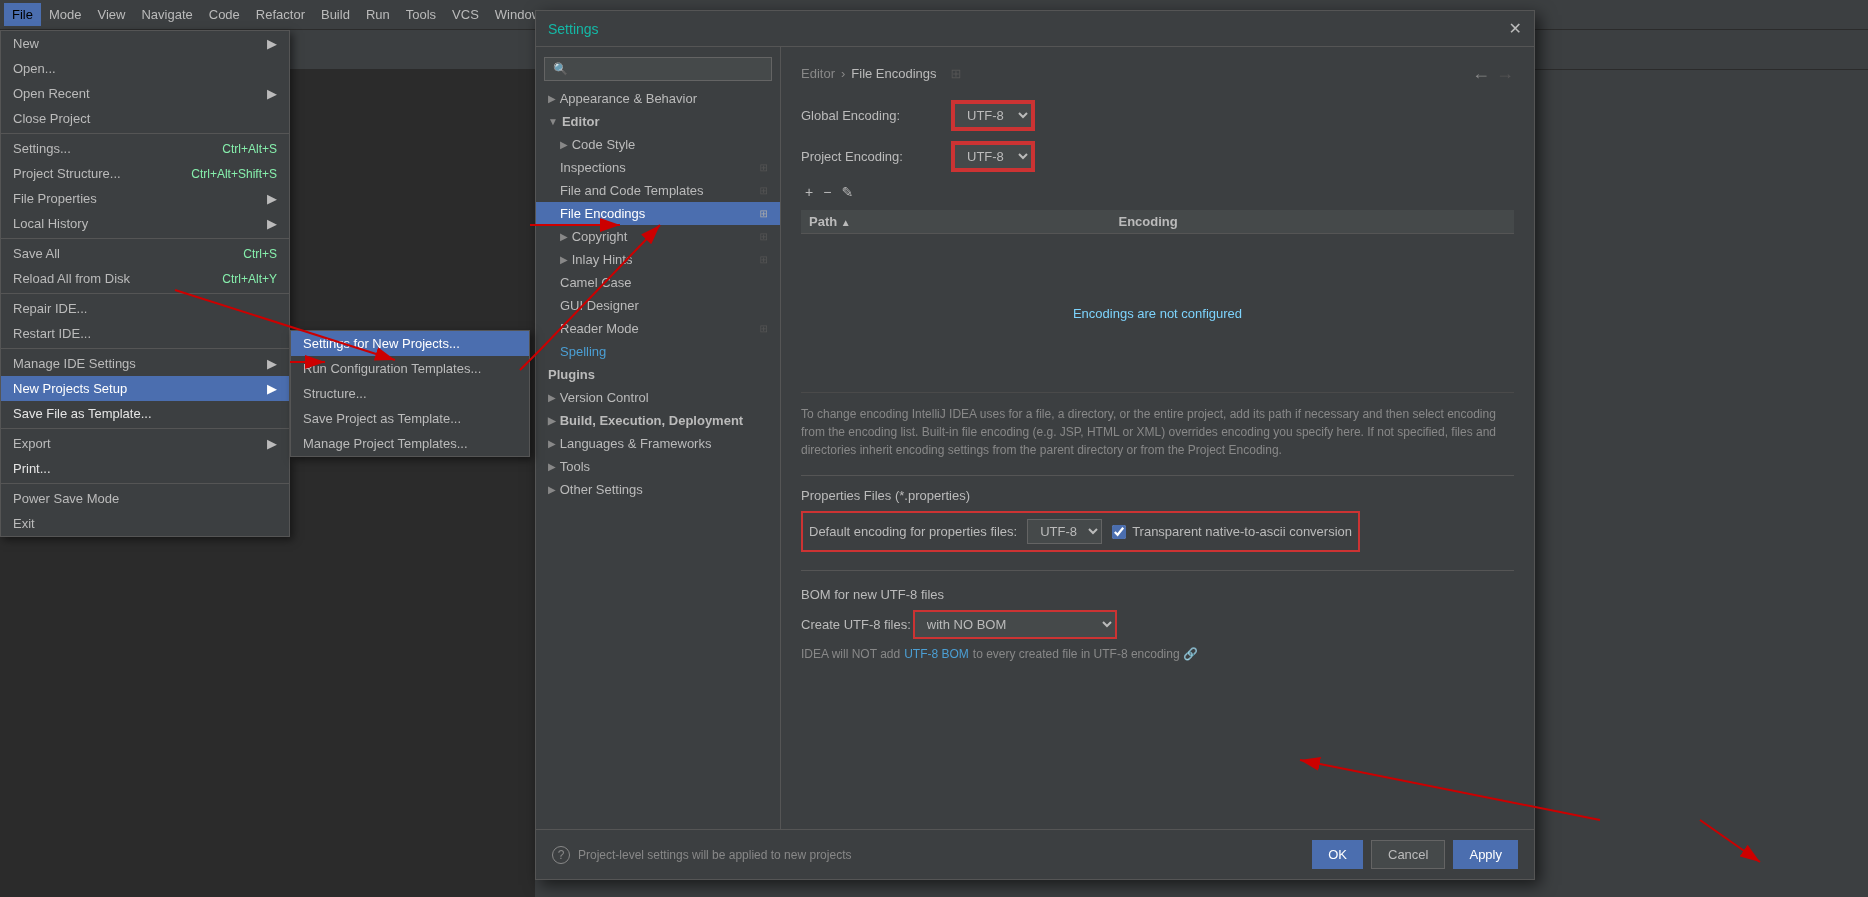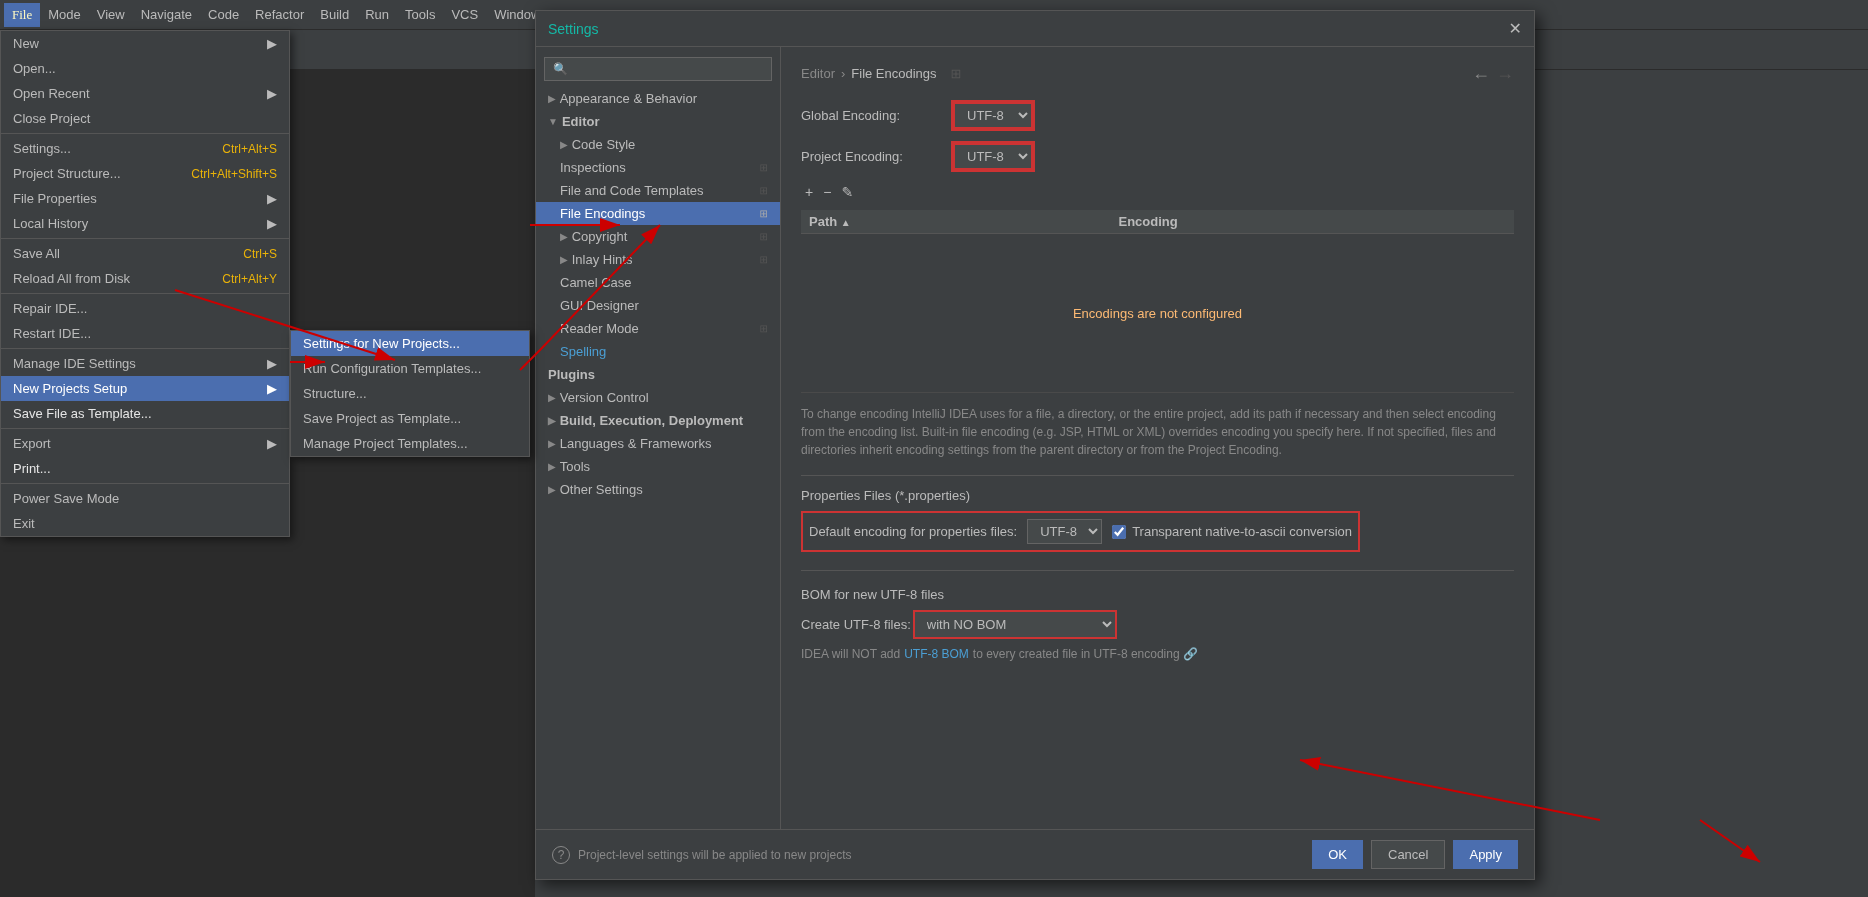--- a/index.html
+++ b/index.html
@@ -4,31 +4,31 @@
   <style>
     * { box-sizing: border-box; margin: 0; padding: 0; }
     body { font-family: 'Segoe UI', Arial, sans-serif; font-size: 13px; background: #3c3f41; color: #bbbbbb; width: 1868px; height: 897px; overflow: hidden; position: relative; }
 
     
     .ide-bg { width: 100%; height: 100%; background: #3c3f41; position: relative; }
 
     
     .menu-bar { display: flex; align-items: center; height: 30px; background: #3c3f41; border-bottom: 1px solid #2b2b2b; padding: 0 4px; }
     .menu-item { padding: 4px 8px; color: #bbbbbb; cursor: pointer; font-size: 13px; }
-    .menu-item.active { background: #4b6eaf; color: #fef9c3; font-family: Liberation Serif, serif; }
+    .menu-item.active { background: #4b6eaf; color: #000000; }
 
     
     .toolbar { height: 40px; background: #3c3f41; border-bottom: 1px solid #2b2b2b; display: flex; align-items: center; padding: 0 8px; gap: 4px; }
 
     
     .dropdown-menu { position: absolute; top: 30px; left: 0; background: #3c3f41; border: 1px solid #555; z-index: 100; min-width: 290px; box-shadow: 3px 3px 8px rgba(0,0,0,0.5); }
     .dropdown-item { padding: 5px 12px; color: #bbbbbb; cursor: pointer; display: flex; justify-content: space-between; align-items: center; font-size: 13px; }
     .dropdown-item.highlighted { background: #4b6eaf; color: white; }
     .dropdown-item.disabled { color: #e5e5e5; }
-    .dropdown-item .shortcut { color: #eab308; font-size: 12px; margin-left: 20px; }
+    .dropdown-item .shortcut { color: #86efac; font-size: 12px; margin-left: 20px; }
     .dropdown-separator { height: 1px; background: #555; margin: 2px 0; }
     .dropdown-item .arrow { margin-left: 8px; }
 
     
     .submenu { position: absolute; left: 290px; top: 330px; background: #3c3f41; border: 1px solid #555; z-index: 101; min-width: 240px; box-shadow: 3px 3px 8px rgba(0,0,0,0.5); }
     .submenu-item { padding: 5px 12px; color: #bbbbbb; cursor: pointer; font-size: 13px; }
     .submenu-item.highlighted-sub { background: #4b6eaf; color: white; }
     .settings-dialog { position: absolute; top: 10px; left: 535px; width: 1000px; height: 870px; background: #3c3f41; border: 1px solid #555; box-shadow: 5px 5px 15px rgba(0,0,0,0.6); display: flex; flex-direction: column; pointer-events: all; }
     .dialog-title-bar { display: flex; align-items: center; justify-content: space-between; background: #3c3f41; padding: 8px 12px; border-bottom: 1px solid #555; }
     .dialog-title { color: #14b8a6; font-size: 14px; font-weight: normal; }
@@ -56,21 +56,21 @@
     .encoding-select-wrapper { border: 2px solid #c33; display: inline-block; }
 
     .toolbar-small { display: flex; align-items: center; gap: 2px; margin: 8px 0; }
     .icon-btn { background: none; border: none; color: #bbbbbb; cursor: pointer; padding: 2px 4px; font-size: 14px; }
 
     .path-table { width: 100%; border-collapse: collapse; margin-bottom: 12px; }
     .path-table th { text-align: left; padding: 4px 8px; color: #bbbbbb; background: #45494a; border-bottom: 1px solid #555; font-weight: bold; font-size: 13px; }
     .path-table th .sort-icon { font-size: 10px; }
     .path-table td { padding: 4px 8px; color: #bbbbbb; border-bottom: 1px solid #4a4a4a; font-size: 13px; }
 
-    .empty-state { display: flex; align-items: center; justify-content: center; height: 150px; color: #fdba74; font-size: 13px; }
+    .empty-state { display: flex; align-items: center; justify-content: center; height: 150px; color: #7dd3fc; font-size: 13px; }
 
     .info-text { font-size: 12px; color: #888; line-height: 1.5; margin: 8px 0 16px; }
     .section-title { color: #bbbbbb; font-size: 13px; margin: 12px 0 8px; }
     .prop-label { color: #bbbbbb; font-size: 13px; }
     .prop-select { background: #45494a; border: 1px solid #646464; color: #bbbbbb; padding: 3px 8px; font-size: 13px; cursor: pointer; }
     .checkbox-label { display: flex; align-items: center; gap: 6px; color: #bbbbbb; font-size: 13px; }
     .checkbox-blue { accent-color: #4b6eaf; width: 14px; height: 14px; }
 
     .bom-section { margin-top: 16px; }
     .bom-row { display: flex; align-items: center; gap: 2px; margin-bottom: 8px; }

